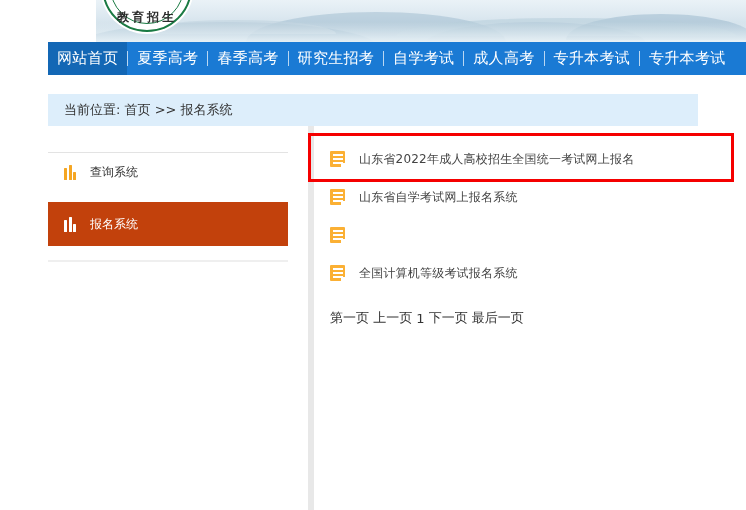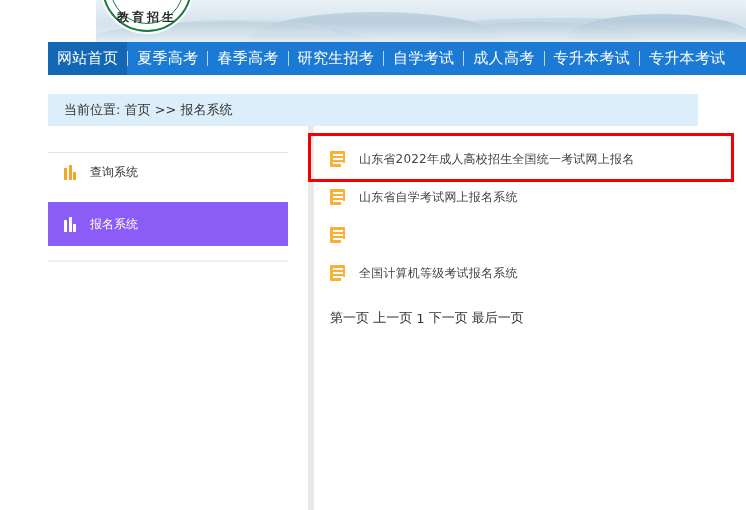--- a/index.html
+++ b/index.html
@@ -94,21 +94,21 @@
     position:absolute; left:48px; top:150px; width:240px;
   }
   .sb-top-rule {
     position:absolute; left:48px; top:152px; width:240px; height:1px;
     background:#e3e3e3;
   }
   .sb-item {
     display:flex; align-items:center; height:44px; padding-left:16px;
     cursor:pointer; margin-bottom:8px;
   }
-  .sb-item.active { background:#8b5cf6; }
+  .sb-item.active { background:#c2410c; }
   .sb-label {
     font-size:12px; color:#333333; margin-left:14px;
     font-family:Liberation Sans, sans-serif;
   }
   .sb-item.active .sb-label { color:#ffffff; }
   .barchart { display:flex; align-items:flex-end; height:15px; gap:1.5px; }
   .barchart i { display:block; width:3px; border-radius:.5px; }
   .b1 { height:12px; background:#f5a623; }
   .b2 { height:15px; background:#f5a623; }
   .b3 { height:8px;  background:#f5a623; }

